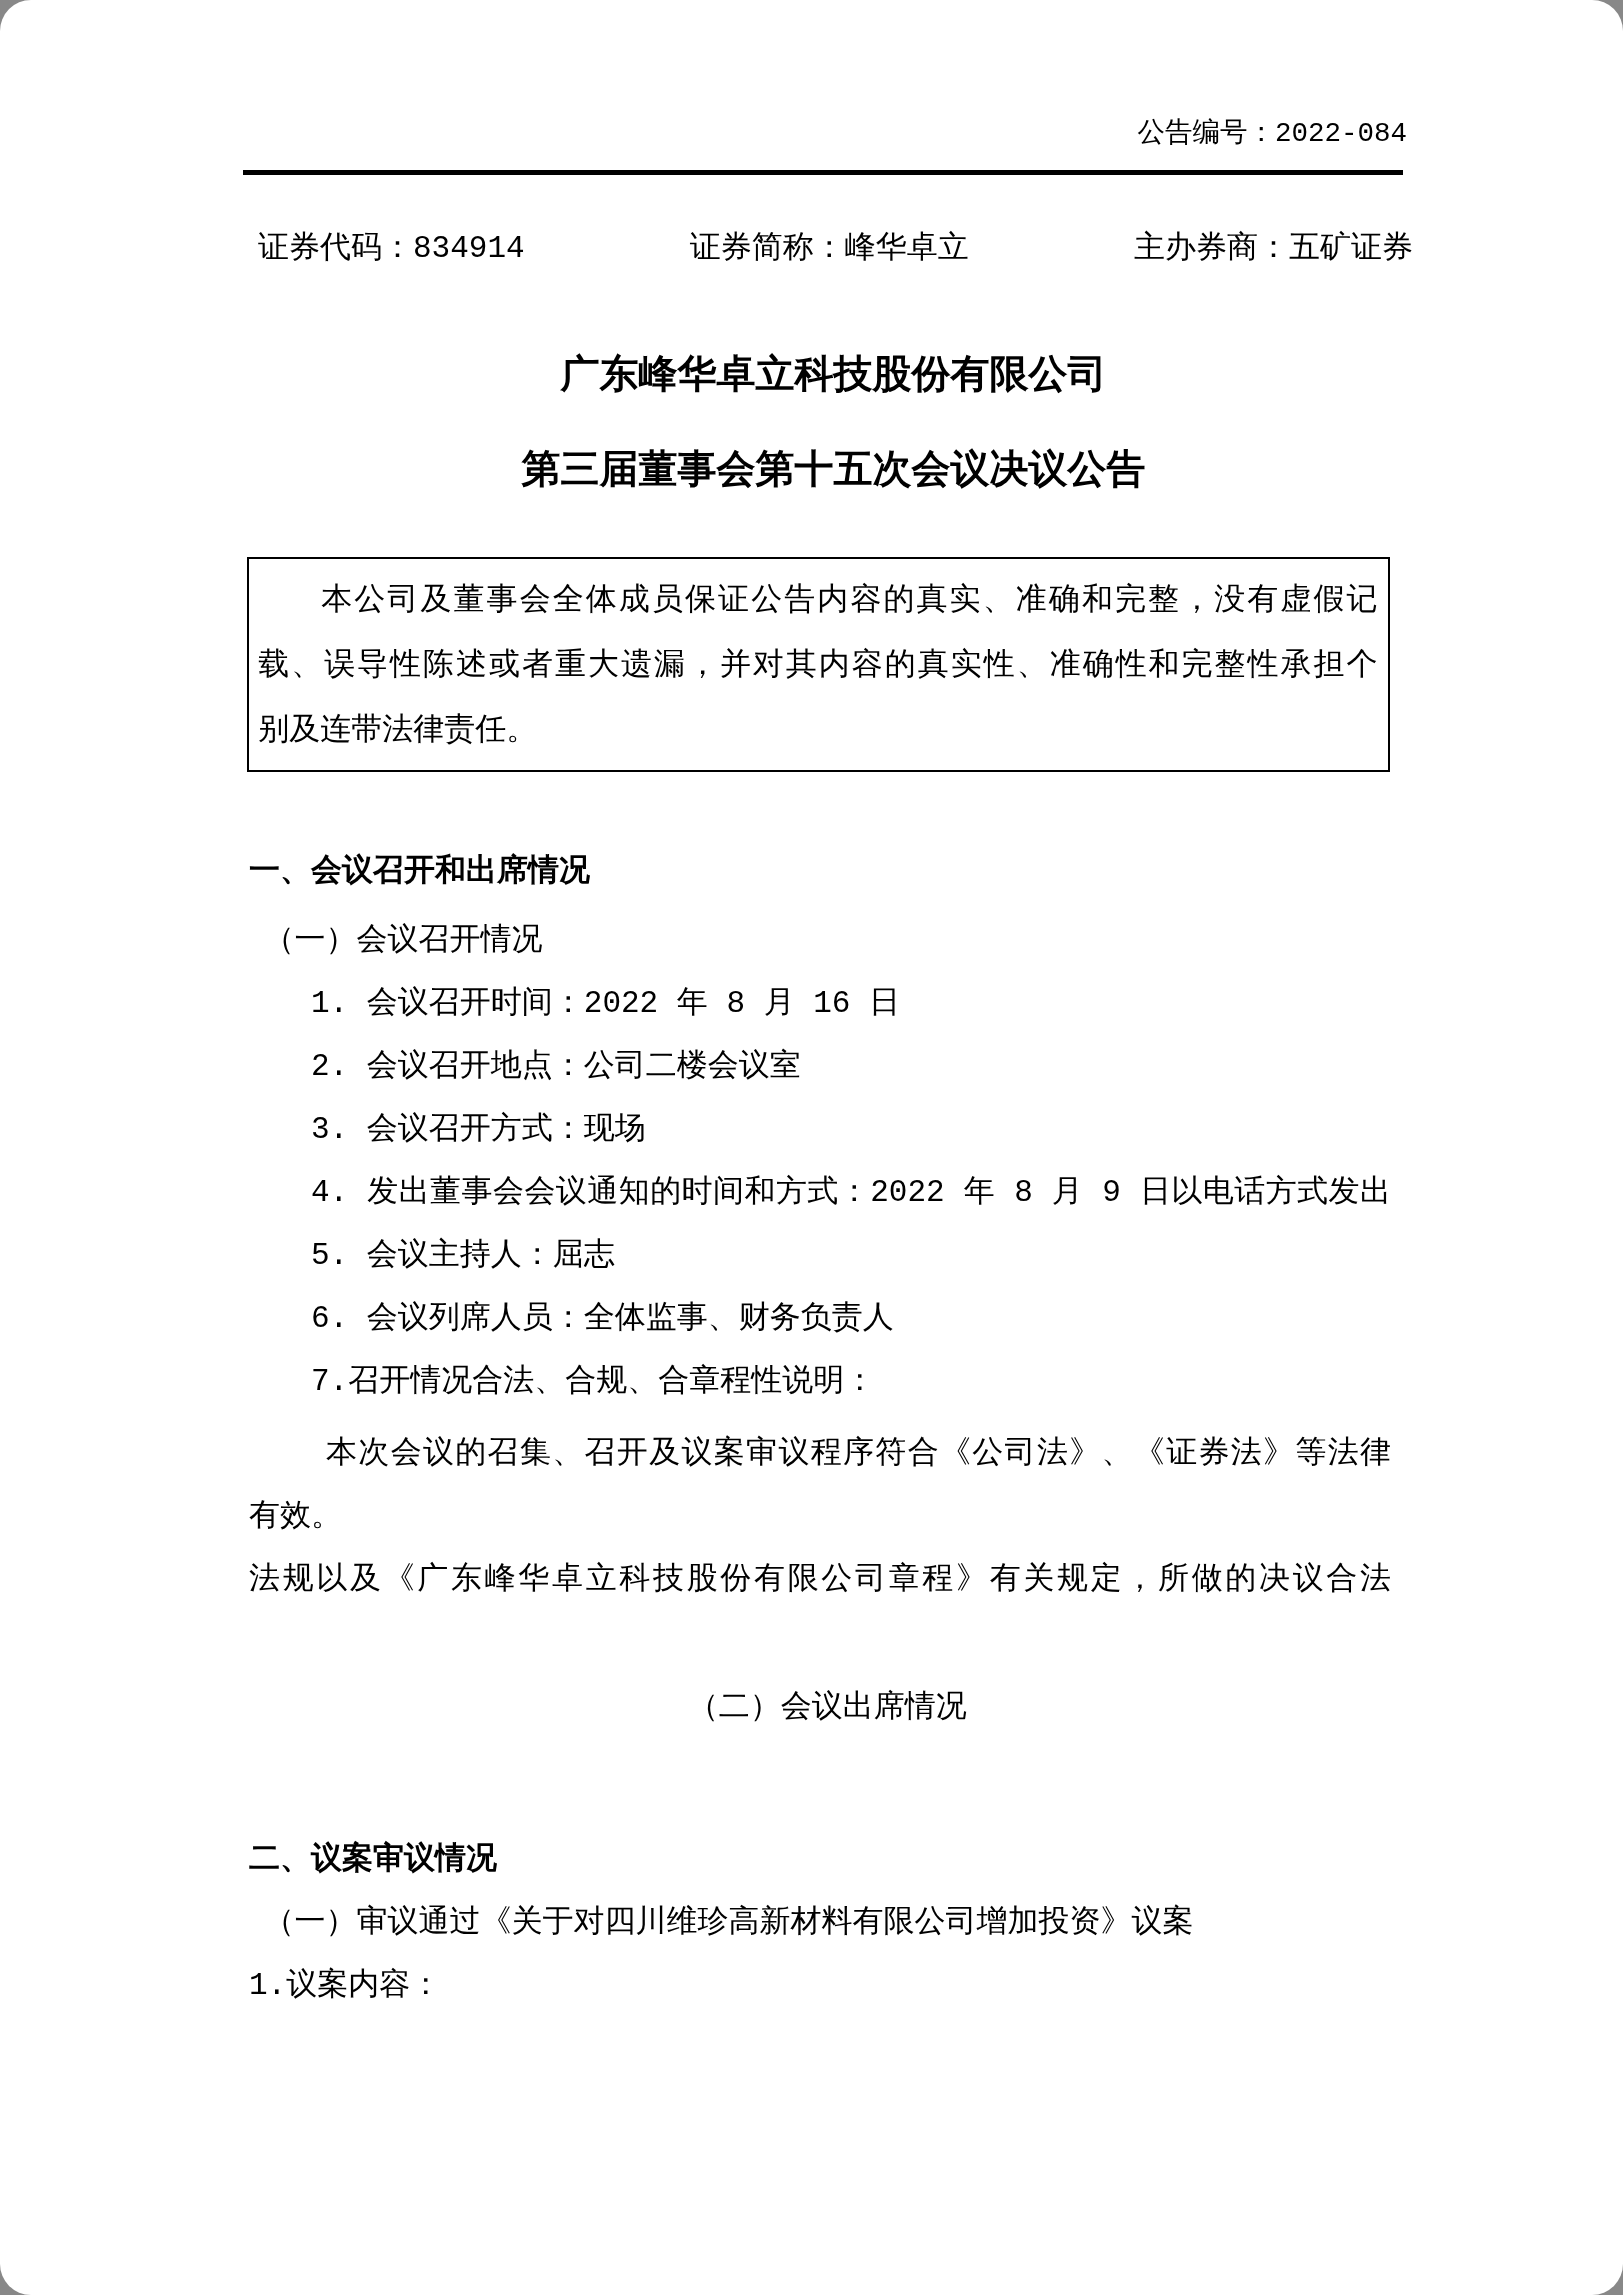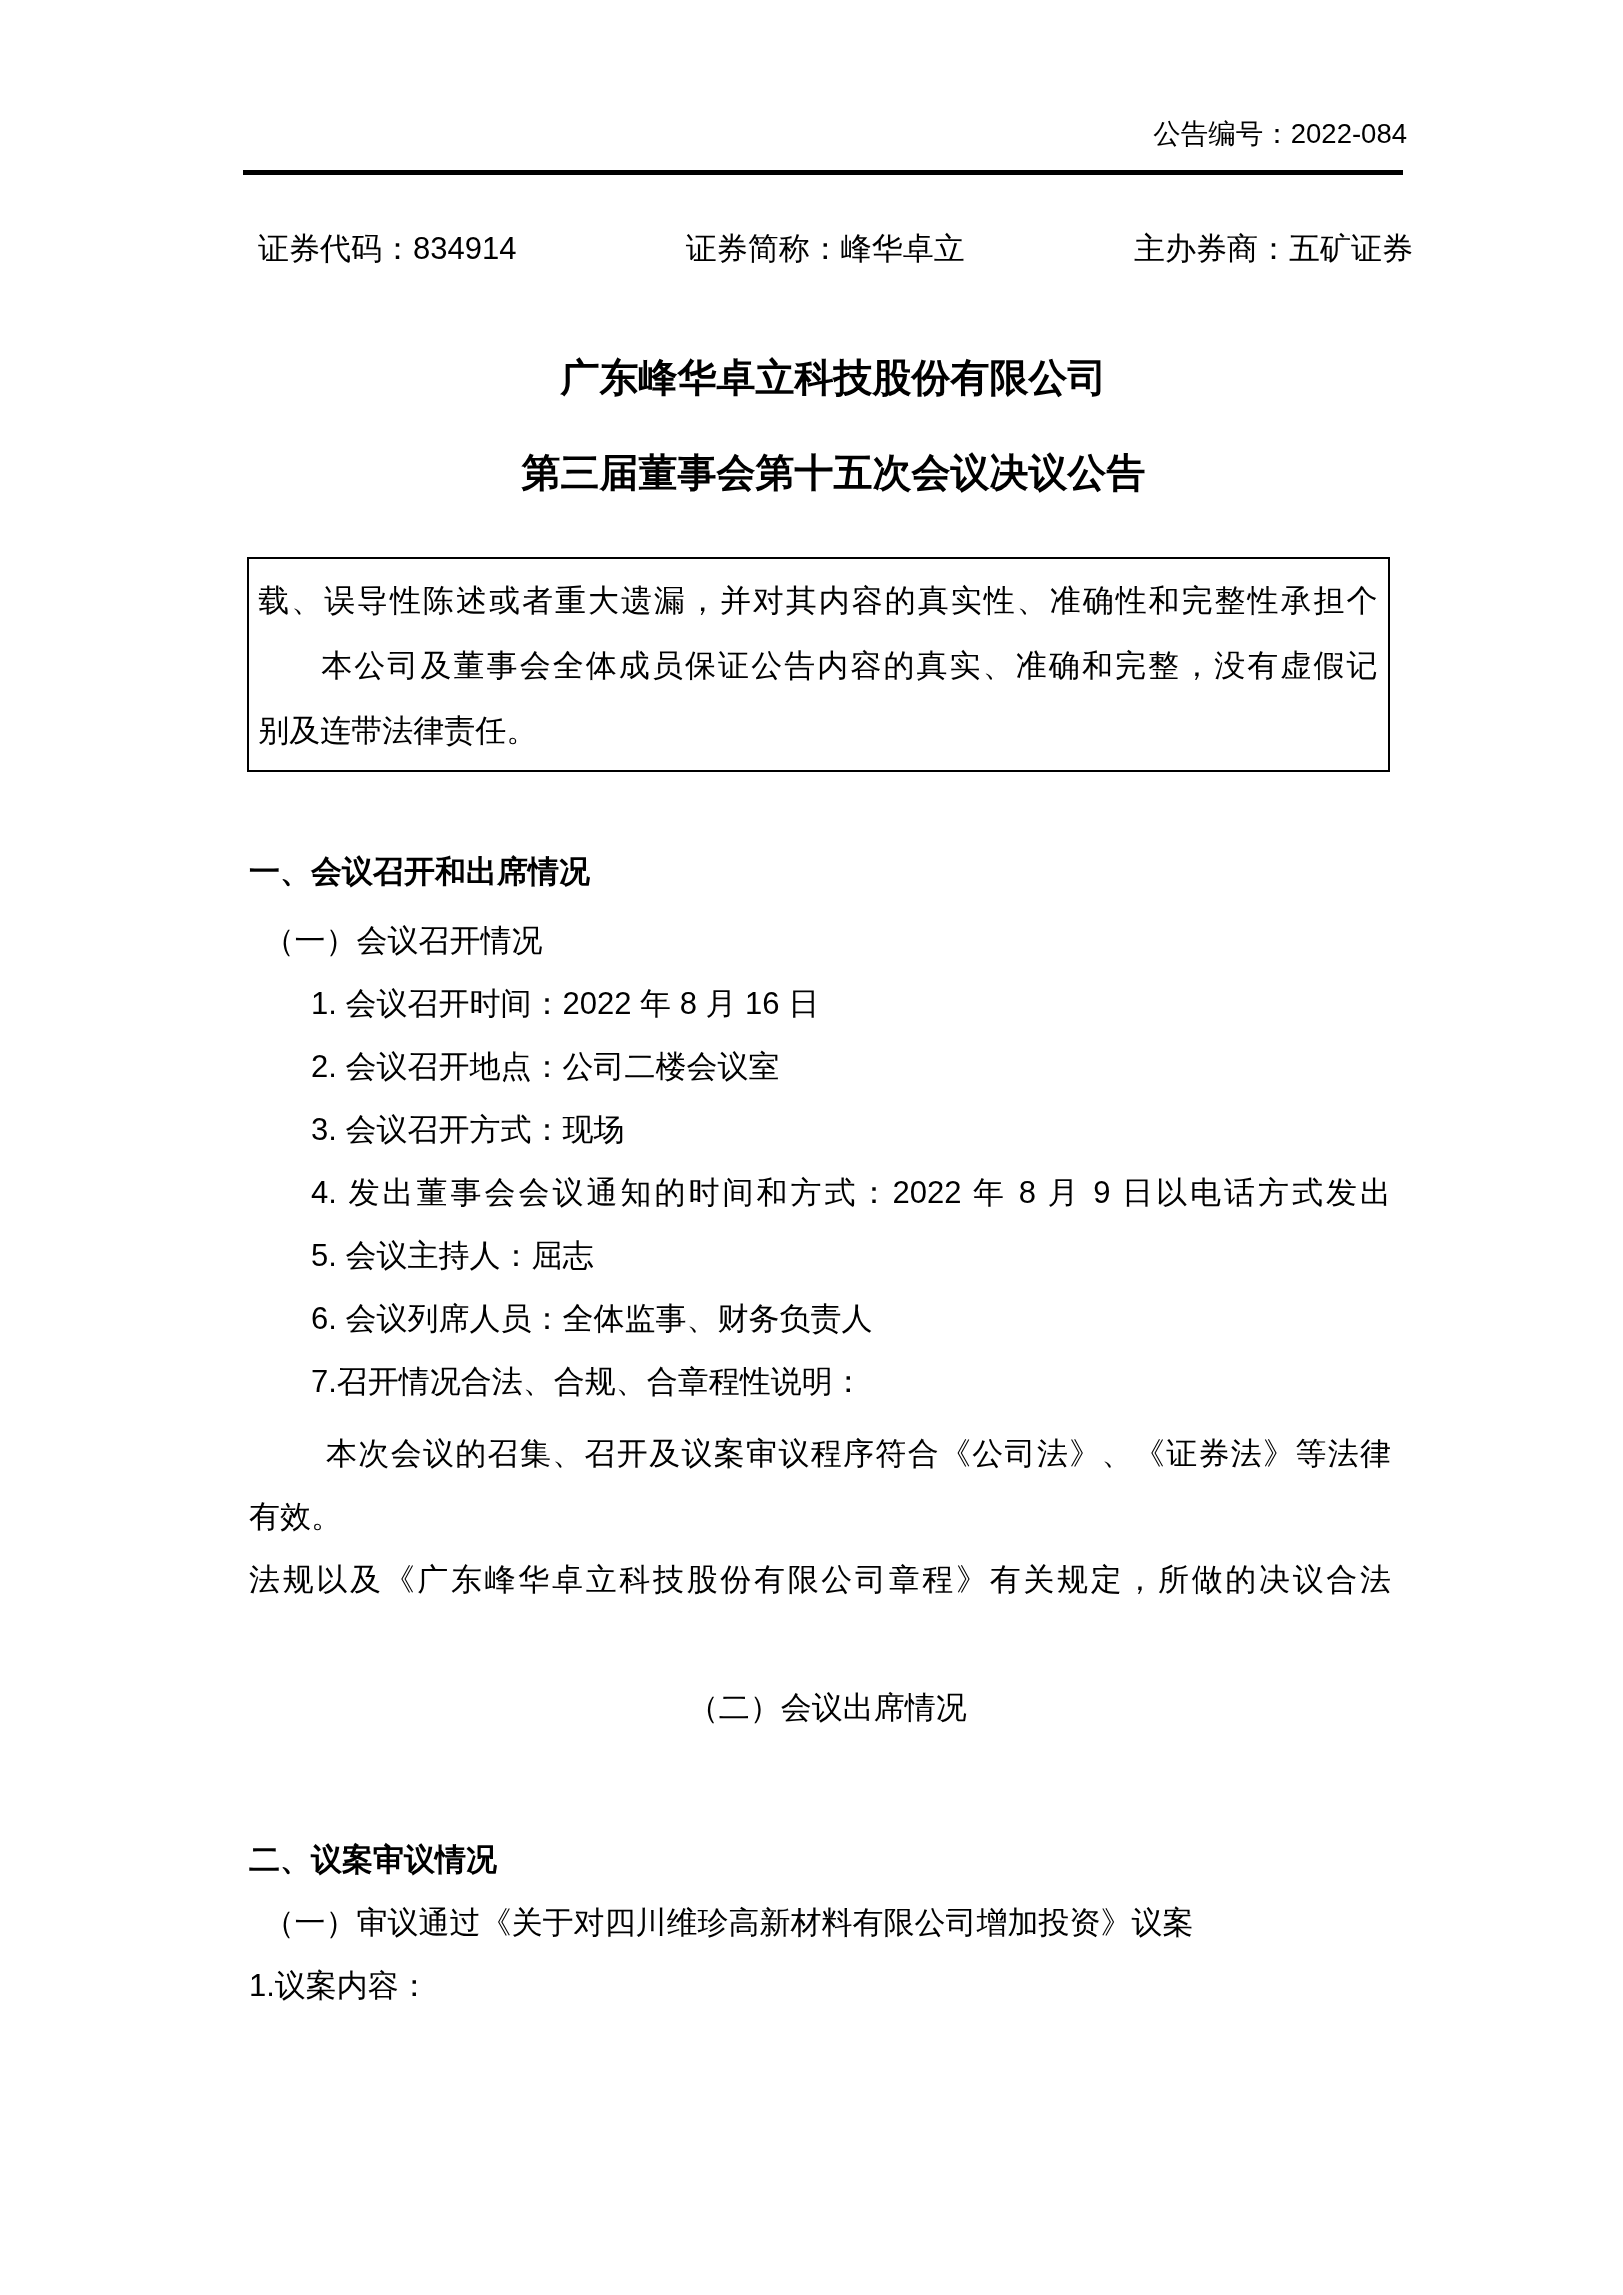--- a/index.html
+++ b/index.html
@@ -3,22 +3,23 @@
 <meta charset="utf-8">
 <style>
   html, body { margin: 0; padding: 0; background: #888; }
   .page {
     position: relative;
     width: 1623px;
     height: 2295px;
     margin: 0 auto;
     background: #ffffff;
     color: #000000;
-    font-family: Liberation Sans, sans-serif;
+    font-family: Liberation Mono, monospace;
     overflow: hidden;
+    border-radius: 31px;
   }
   
   .header-note {
     padding-top: 115px;
     padding-right: 216px;
     text-align: right;
     font-size: 27.5px;
     line-height: 37px;
   }
   .rule {
@@ -91,22 +92,22 @@
     <span>证券代码：834914</span>
     <span>证券简称：峰华卓立</span>
     <span>主办券商：五矿证券</span>
   </div>
 
   <div class="doc-title first">广东峰华卓立科技股份有限公司</div>
 
   <div class="doc-title second">第三届董事会第十五次会议决议公告</div>
 
   <div class="disclaimer-box">
+    <div class="ln first fill">本公司及董事会全体成员保证公告内容的真实、准确和完整，没有虚假记</div>
     <div class="ln fill">载、误导性陈述或者重大遗漏，并对其内容的真实性、准确性和完整性承担个</div>
-    <div class="ln first fill">本公司及董事会全体成员保证公告内容的真实、准确和完整，没有虚假记</div>
     <div class="ln">别及连带法律责任。</div>
   </div>
 
   <div class="body-block">
 
     <div class="line h1">一、会议召开和出席情况</div>
 
     <div class="line sub gap-a">（一）会议召开情况</div>
 
     <div class="line item">1. 会议召开时间：2022 年 8 月 16 日</div>

